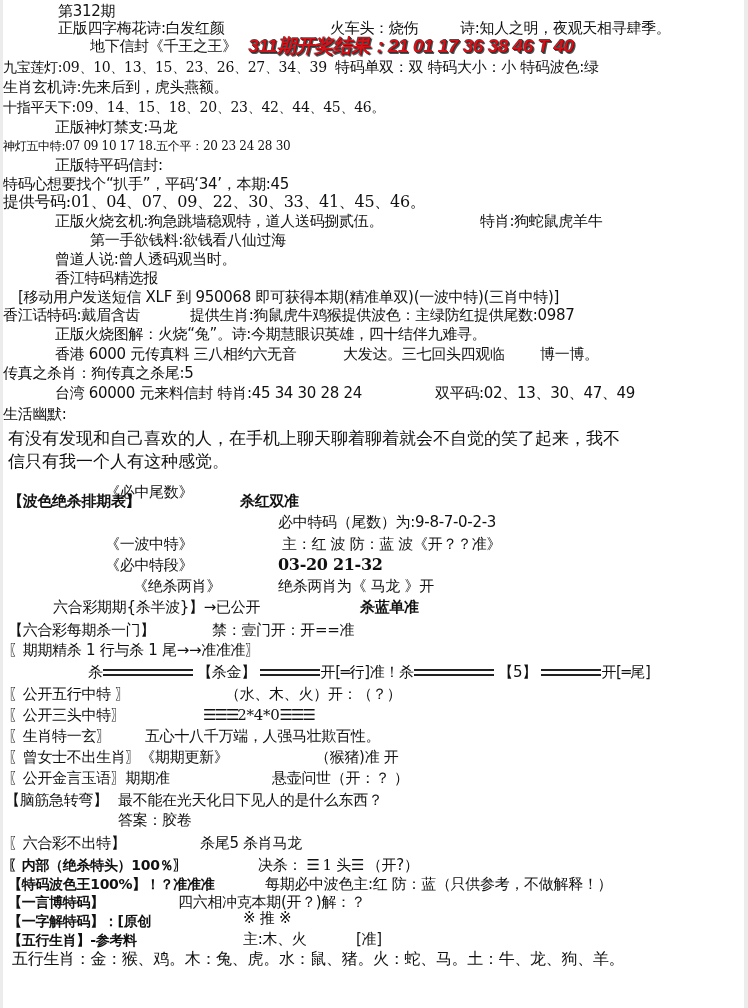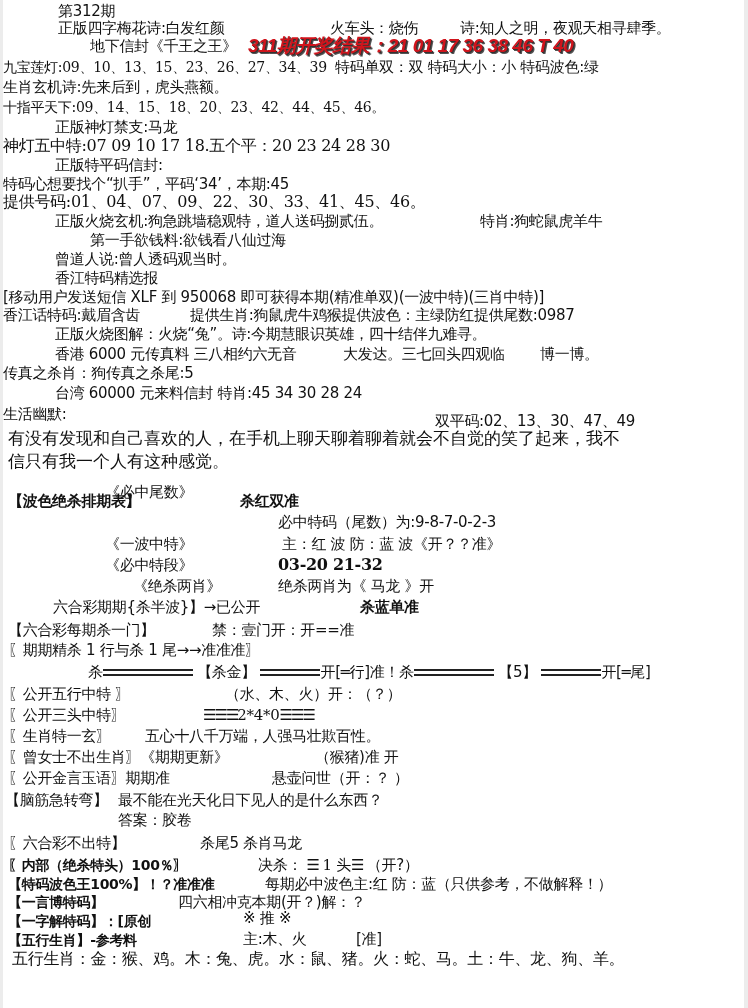--- a/index.html
+++ b/index.html
@@ -41,39 +41,39 @@
 <div class="ln" style="left:330px;top:19px;">火车头：烧伤</div>
 <div class="ln" style="left:460px;top:19px;">诗:知人之明，夜观天相寻肆季。</div>
 <div class="ln" style="left:90px;top:37px;">地下信封《千王之王》</div>
 <div class="red-result">311期开奖结果：21 01 17 36 38 46 T 40</div>
 
 <div class="ln serif" style="left:3px;top:58px;font-size:14px;">九宝莲灯:09、10、13、15、23、26、27、34、39</div>
 <div class="ln" style="left:335px;top:58px;">特码单双：双  特码大小：小  特码波色:绿</div>
 <div class="ln" style="left:3px;top:78px;">生肖玄机诗:先来后到，虎头燕额。</div>
 <div class="ln serif" style="left:3px;top:98px;font-size:14px;">十指平天下:09、14、15、18、20、23、42、44、45、46。</div>
 <div class="ln" style="left:55px;top:118px;text-align:right;">正版神灯禁支:马龙</div>
-<div class="ln serif" style="left:3px;top:137px;font-size:16px;">神灯五中特:07  09  10  17  18.五个平：20  23  24  28  30</div>
+<div class="ln serif" style="left:3px;top:137px;font-size:12px;">神灯五中特:07  09  10  17  18.五个平：20  23  24  28  30</div>
 <div class="ln" style="left:55px;top:156px;">正版特平码信封:</div>
 <div class="ln" style="left:3px;top:175px;">特码心想要找个“扒手”，平码‘34’，本期:45</div>
 <div class="ln serif" style="left:3px;top:193px;font-size:16px;">提供号码:01、04、07、09、22、30、33、41、45、46。</div>
 <div class="ln" style="left:55px;top:212px;">正版火烧玄机:狗急跳墙稳观特，道人送码捌贰伍。</div>
 <div class="ln" style="left:480px;top:212px;">特肖:狗蛇鼠虎羊牛</div>
 <div class="ln" style="left:90px;top:231px;">第一手欲钱料:欲钱看八仙过海</div>
 <div class="ln" style="left:55px;top:250px;">曾道人说:曾人透码观当时。</div>
 <div class="ln" style="left:55px;top:269px;">香江特码精选报</div>
-<div class="ln" style="left:3px;top:288px;">[移动用户发送短信 XLF 到 950068 即可获得本期(精准单双)(一波中特)(三肖中特)]</div>
+<div class="ln" style="left:18px;top:288px;">[移动用户发送短信 XLF 到 950068 即可获得本期(精准单双)(一波中特)(三肖中特)]</div>
 <div class="ln" style="left:3px;top:306px;">香江话特码:戴眉含齿</div>
 <div class="ln" style="left:190px;top:306px;">提供生肖:狗鼠虎牛鸡猴提供波色：主绿防红提供尾数:0987</div>
 <div class="ln" style="left:55px;top:325px;">正版火烧图解：火烧“兔”。诗:今期慧眼识英雄，四十结伴九难寻。</div>
 <div class="ln" style="left:55px;top:345px;">香港 6000 元传真料 三八相约六无音</div>
 <div class="ln" style="left:343px;top:345px;">大发达。三七回头四观临</div>
 <div class="ln" style="left:540px;top:345px;">博一博。</div>
 <div class="ln" style="left:3px;top:364px;">传真之杀肖：狗传真之杀尾:5</div>
 <div class="ln" style="left:55px;top:384px;">台湾 60000 元来料信封 特肖:45  34  30  28  24</div>
-<div class="ln" style="left:435px;top:384px;margin-top:28px;">双平码:02、13、30、47、49</div>
+<div class="ln" style="left:435px;top:384px;">双平码:02、13、30、47、49</div>
 <div class="ln" style="left:3px;top:405px;">生活幽默:</div>
 
 <div class="joke">有没有发现和自己喜欢的人，在手机上聊天聊着聊着就会不自觉的笑了起来，我不信只有我一个人有这种感觉。</div>
 
 <div class="ln b" style="left:8px;top:492px;">【波色绝杀排期表】</div>
 <div class="ln b serif" style="left:240px;top:492px;">杀红双准</div>
 <div class="ln" style="left:105px;top:483px;text-align:right;">《必中尾数》</div>
 <div class="ln" style="left:278px;top:513px;">必中特码（尾数）为:9-8-7-0-2-3</div>
 <div class="ln" style="left:105px;top:535px;">《一波中特》</div>
 <div class="ln" style="left:282px;top:535px;">主：红 波 防：蓝 波《开？？准》</div>

